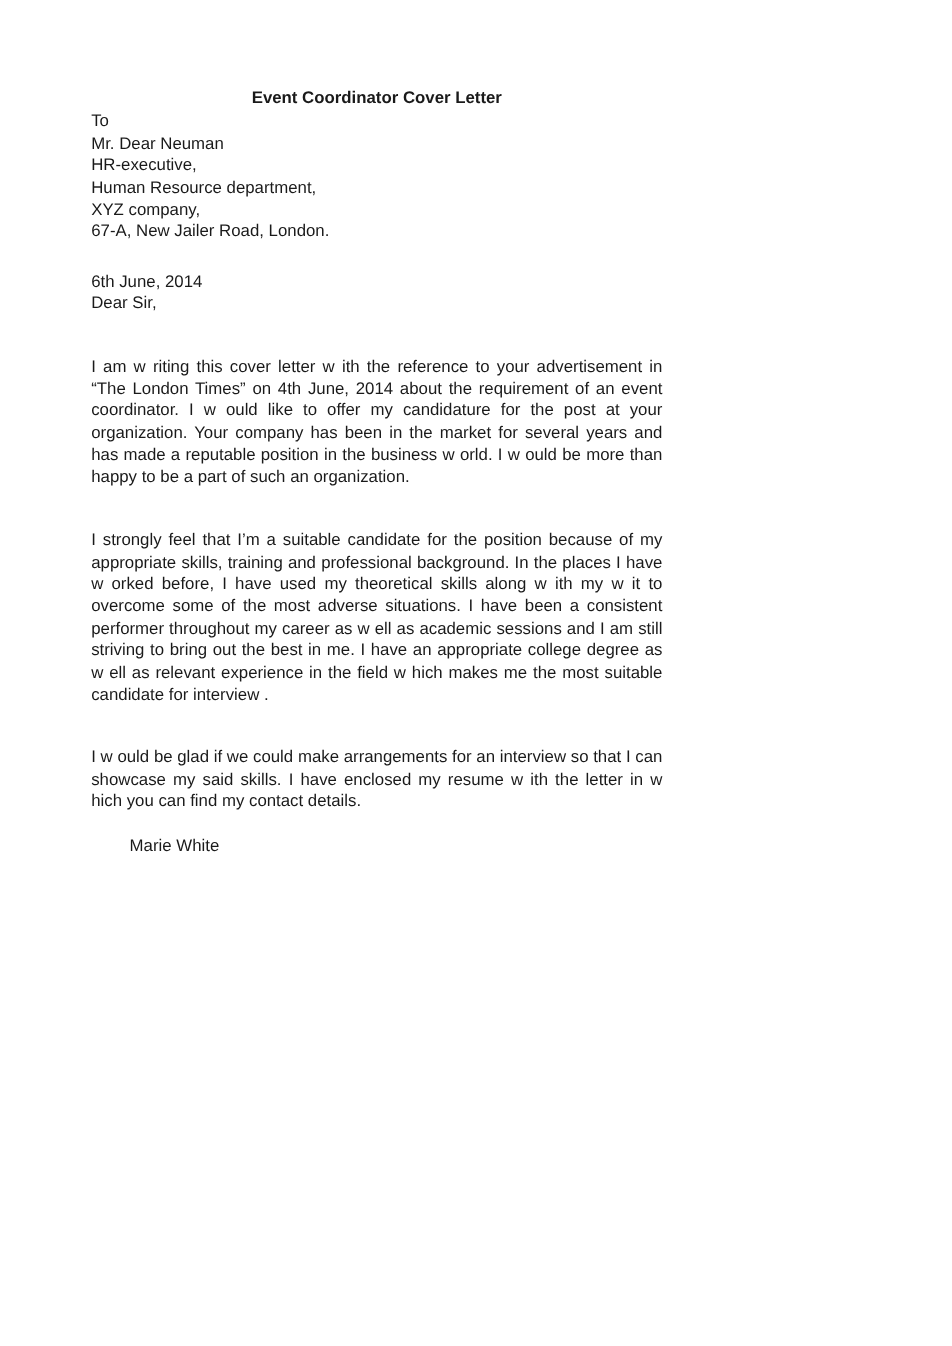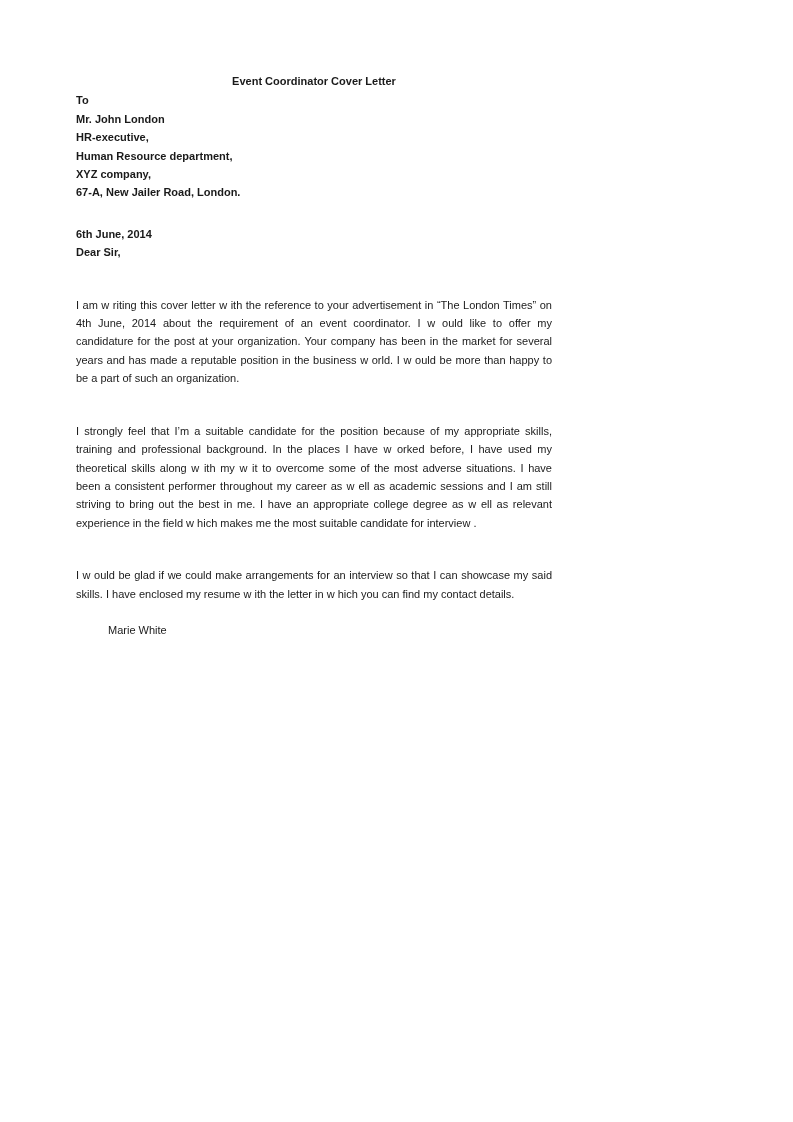--- a/index.html
+++ b/index.html
@@ -6,40 +6,39 @@
     margin: 0;
     padding: 0;
     background: #ffffff;
   }
   .page {
     position: relative;
     width: 793px;
     height: 1122px;
     background: #ffffff;
     font-family: "Liberation Sans", sans-serif;
-    font-size: 11px;
+    font-size: 14px;
     color: #1a1a1a;
     overflow: hidden;
   }
   .content {
     position: absolute;
     left: 76px;
     top: 72px;
     width: 476px;
     line-height: 18.4px;
   }
   .letter-title {
     font-weight: bold;
     text-align: center;
     margin: 0 0 1px 0;
   }
   .addr-line, .meta-line {
     margin: 0;
     white-space: nowrap;
-    font-weight: bold;
   }
   .block {
     margin-top: 23px;
   }
   p.para {
     text-align: justify;
     margin: 34px 0 0 0;
   }
   .closing-line {
     margin-top: 18.4px;
@@ -52,21 +51,21 @@
 </head>
 <body>
 
 <div class="page">
   <div class="content">
 
     <div class="letter-title">Event Coordinator Cover Letter</div>
 
     <div>
       <div class="addr-line">To</div>
-      <div class="addr-line">Mr. John London</div>
+      <div class="addr-line">Mr. Dear Neuman</div>
       <div class="addr-line">HR-executive,</div>
       <div class="addr-line">Human Resource department,</div>
       <div class="addr-line">XYZ company,</div>
       <div class="addr-line">67-A, New Jailer Road, London.</div>
     </div>
 
     <div class="block">
       <div class="meta-line">6th June, 2014</div>
       <div class="meta-line">Dear Sir,</div>
     </div>

